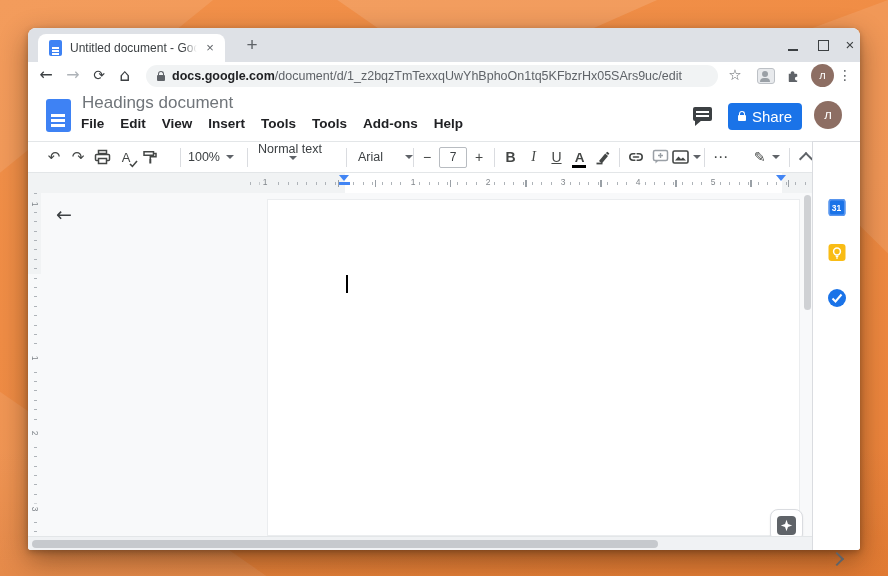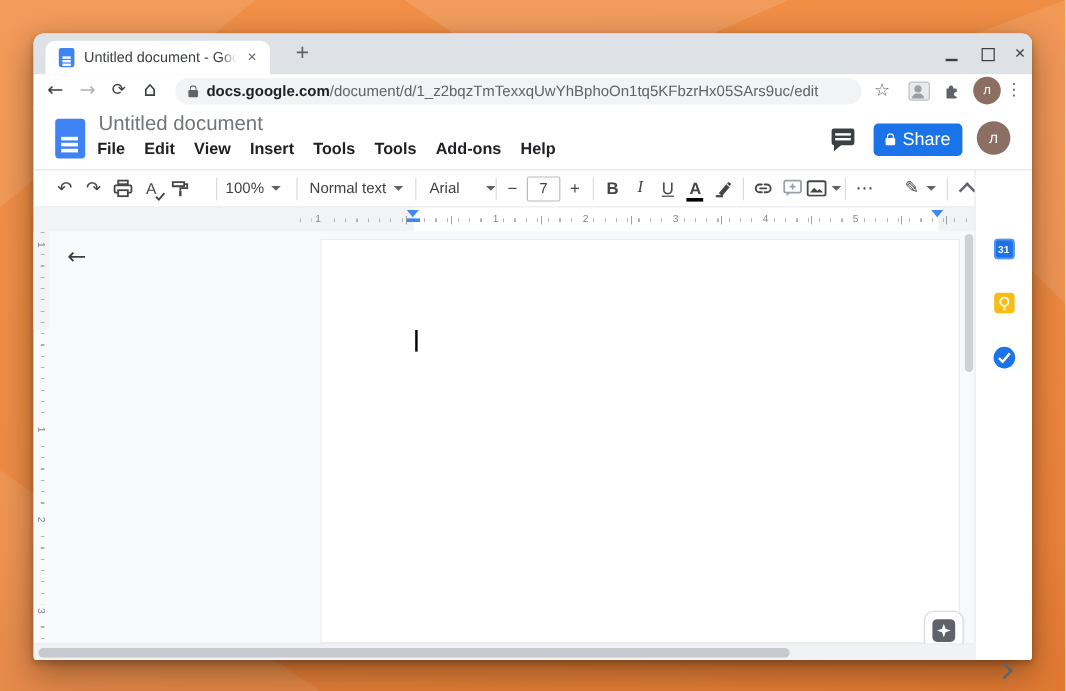--- a/index.html
+++ b/index.html
@@ -183,21 +183,21 @@
         <svg width="16" height="17" viewBox="0 0 17 18">
             <path d="M4 7.2h2.1a2 2 0 1 1 3.8 0H12a1 1 0 0 1 1 1v2.1a2 2 0 1 0 0 3.9V15a1 1 0 0 1-1 1H5a1 1 0 0 1-1-1z" fill="#5F6368"></path>
           </svg>
       </div>
       <div class="miniavatar abs" style="left:783px;top:2px;">л</div>
       <div class="navico" style="left:806px;font-size:14px;color:#5F6368;">⋮</div>
     </div>
 
     <div class="docshead">
       <div class="docslogo"></div>
-      <div class="doctitle">Untitled document</div>
+      <div class="doctitle">Headings document</div>
       <div class="menubar">
         <span>File</span>
         <span>Edit</span>
         <span>View</span>
         <span>Insert</span>
         <span>Tools</span>
         <span>Tools</span>
         <span>Add-ons</span>
         <span>Help</span>
       </div>
@@ -237,21 +237,21 @@
       <div class="tgroup" style="left:146px;">
           <div class="tdiv"></div>
         </div>
       <div class="tgroup tsel" style="left:160px;">
         <span>100%</span>
         <span class="dd"></span>
       </div>
       <div class="tgroup" style="left:213px;">
           <div class="tdiv"></div>
         </div>
-      <div class="tgroup tsel" style="left:230px;">
+      <div class="tgroup tsel" style="left:230px;flex-direction:column;">
         <span>Normal text</span>
         <span class="dd"></span>
       </div>
       <div class="tgroup" style="left:312px;">
           <div class="tdiv"></div>
         </div>
       <div class="tgroup tsel" style="left:330px;width:48px;justify-content:space-between;">
         <span>Arial</span>
         <span class="dd" style="margin-left:22px;"></span>
       </div>

